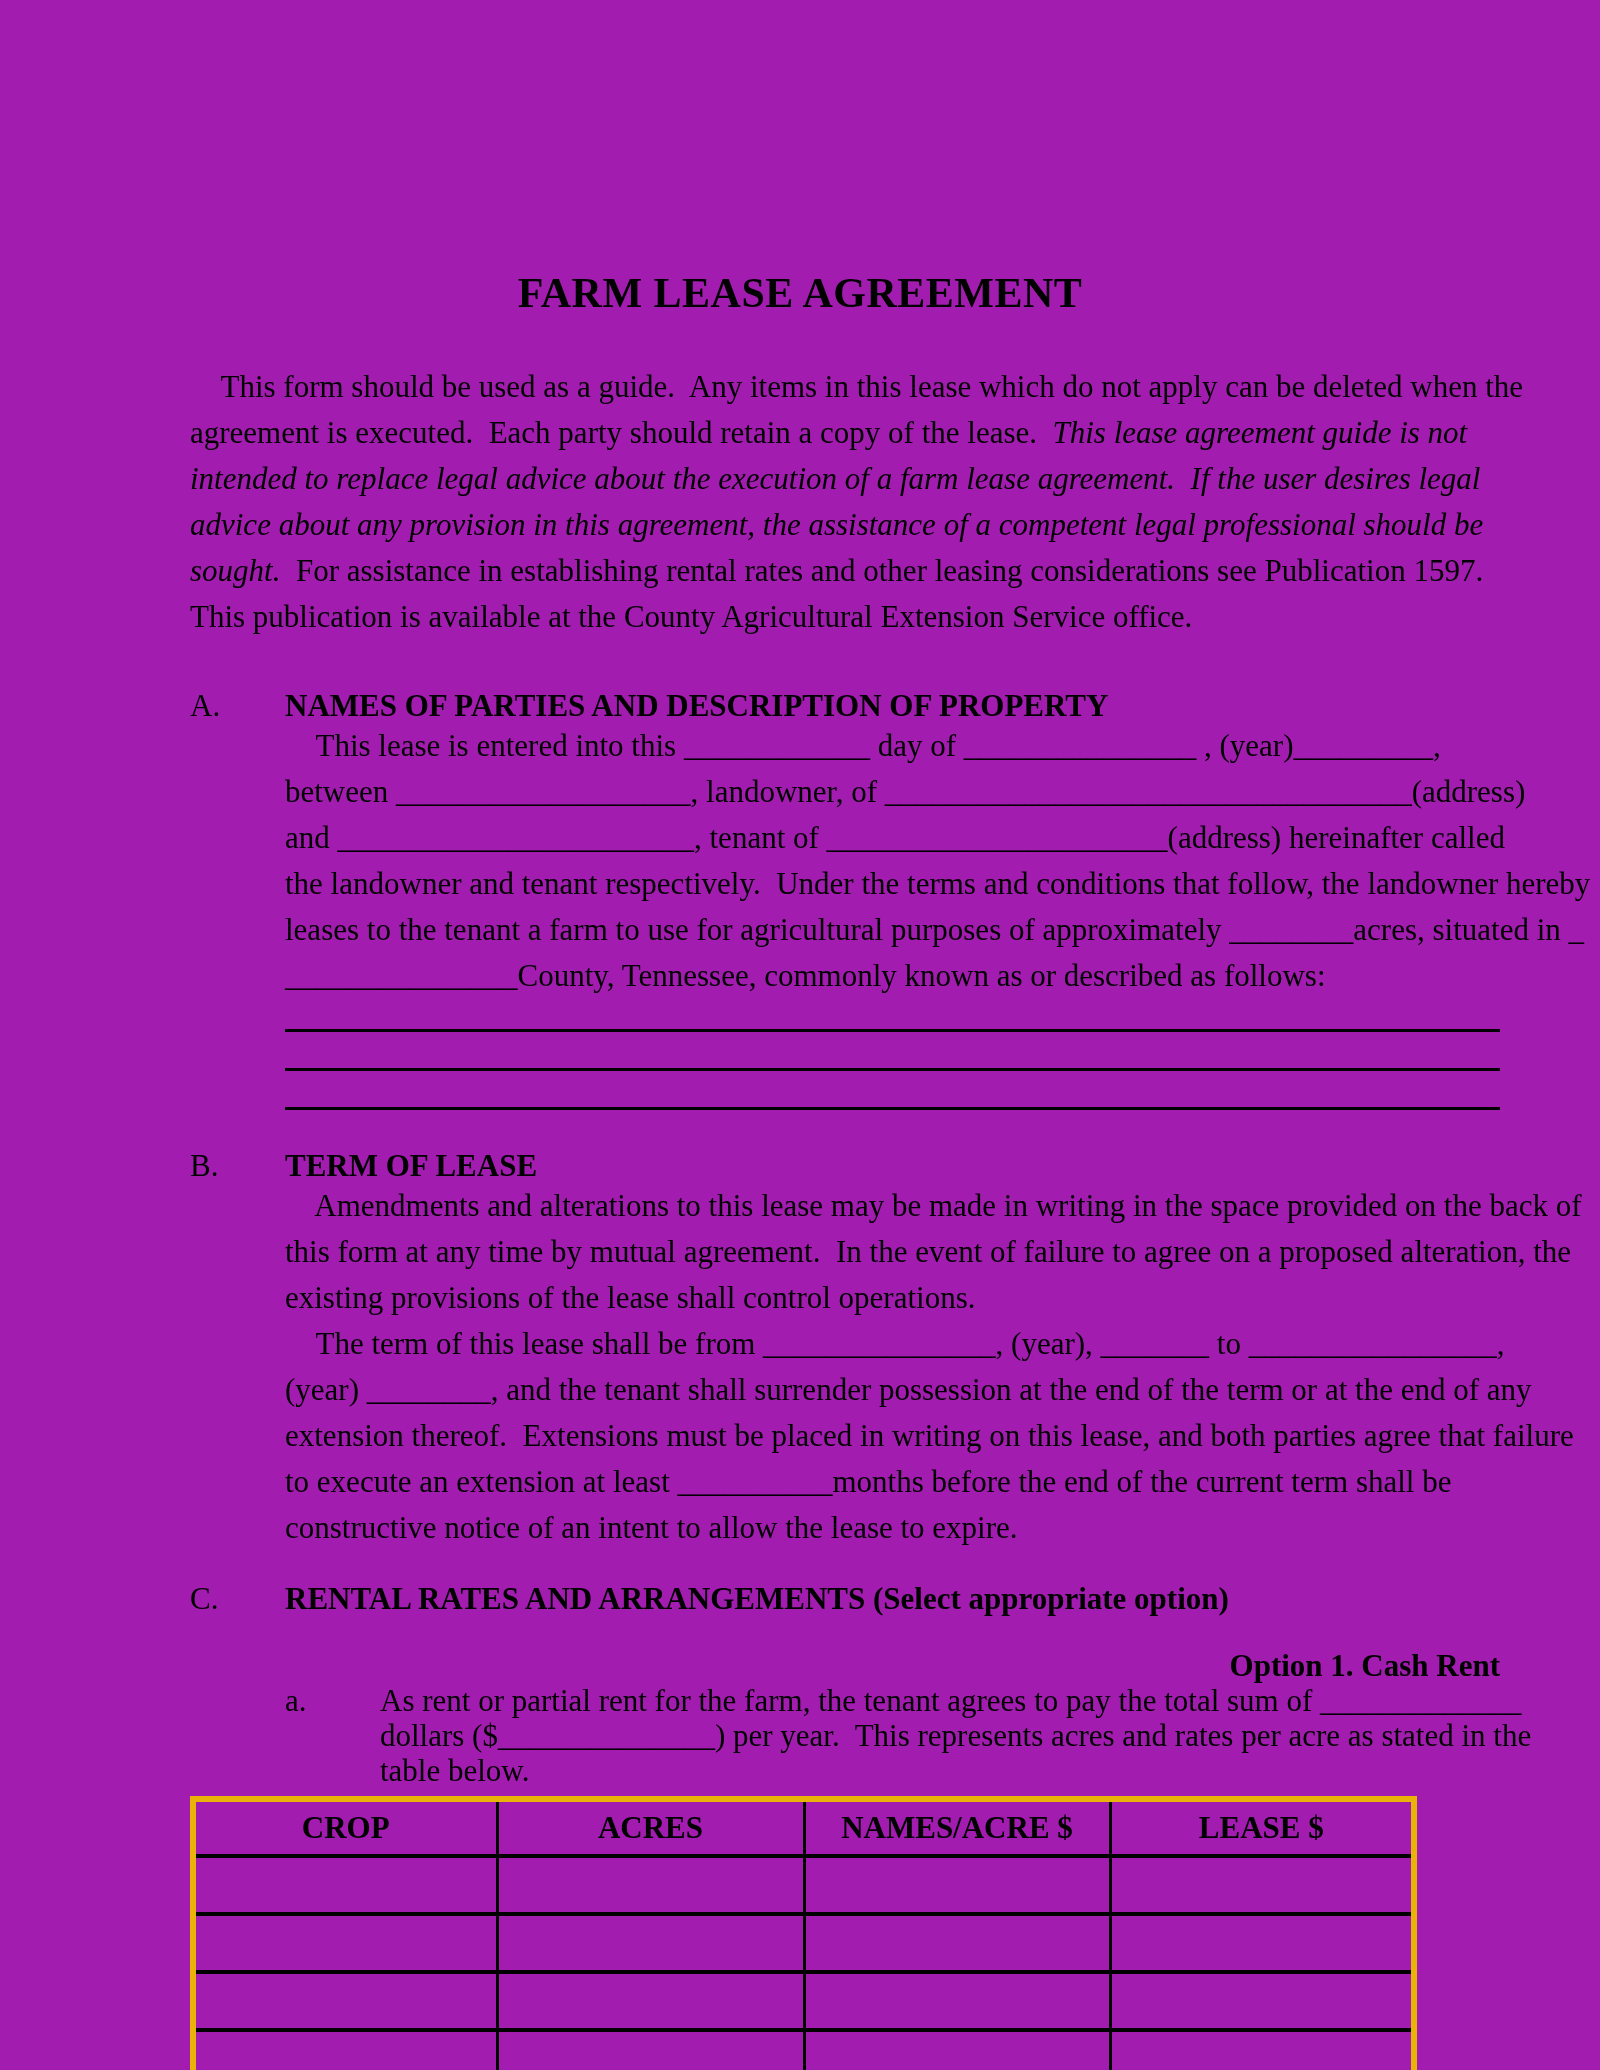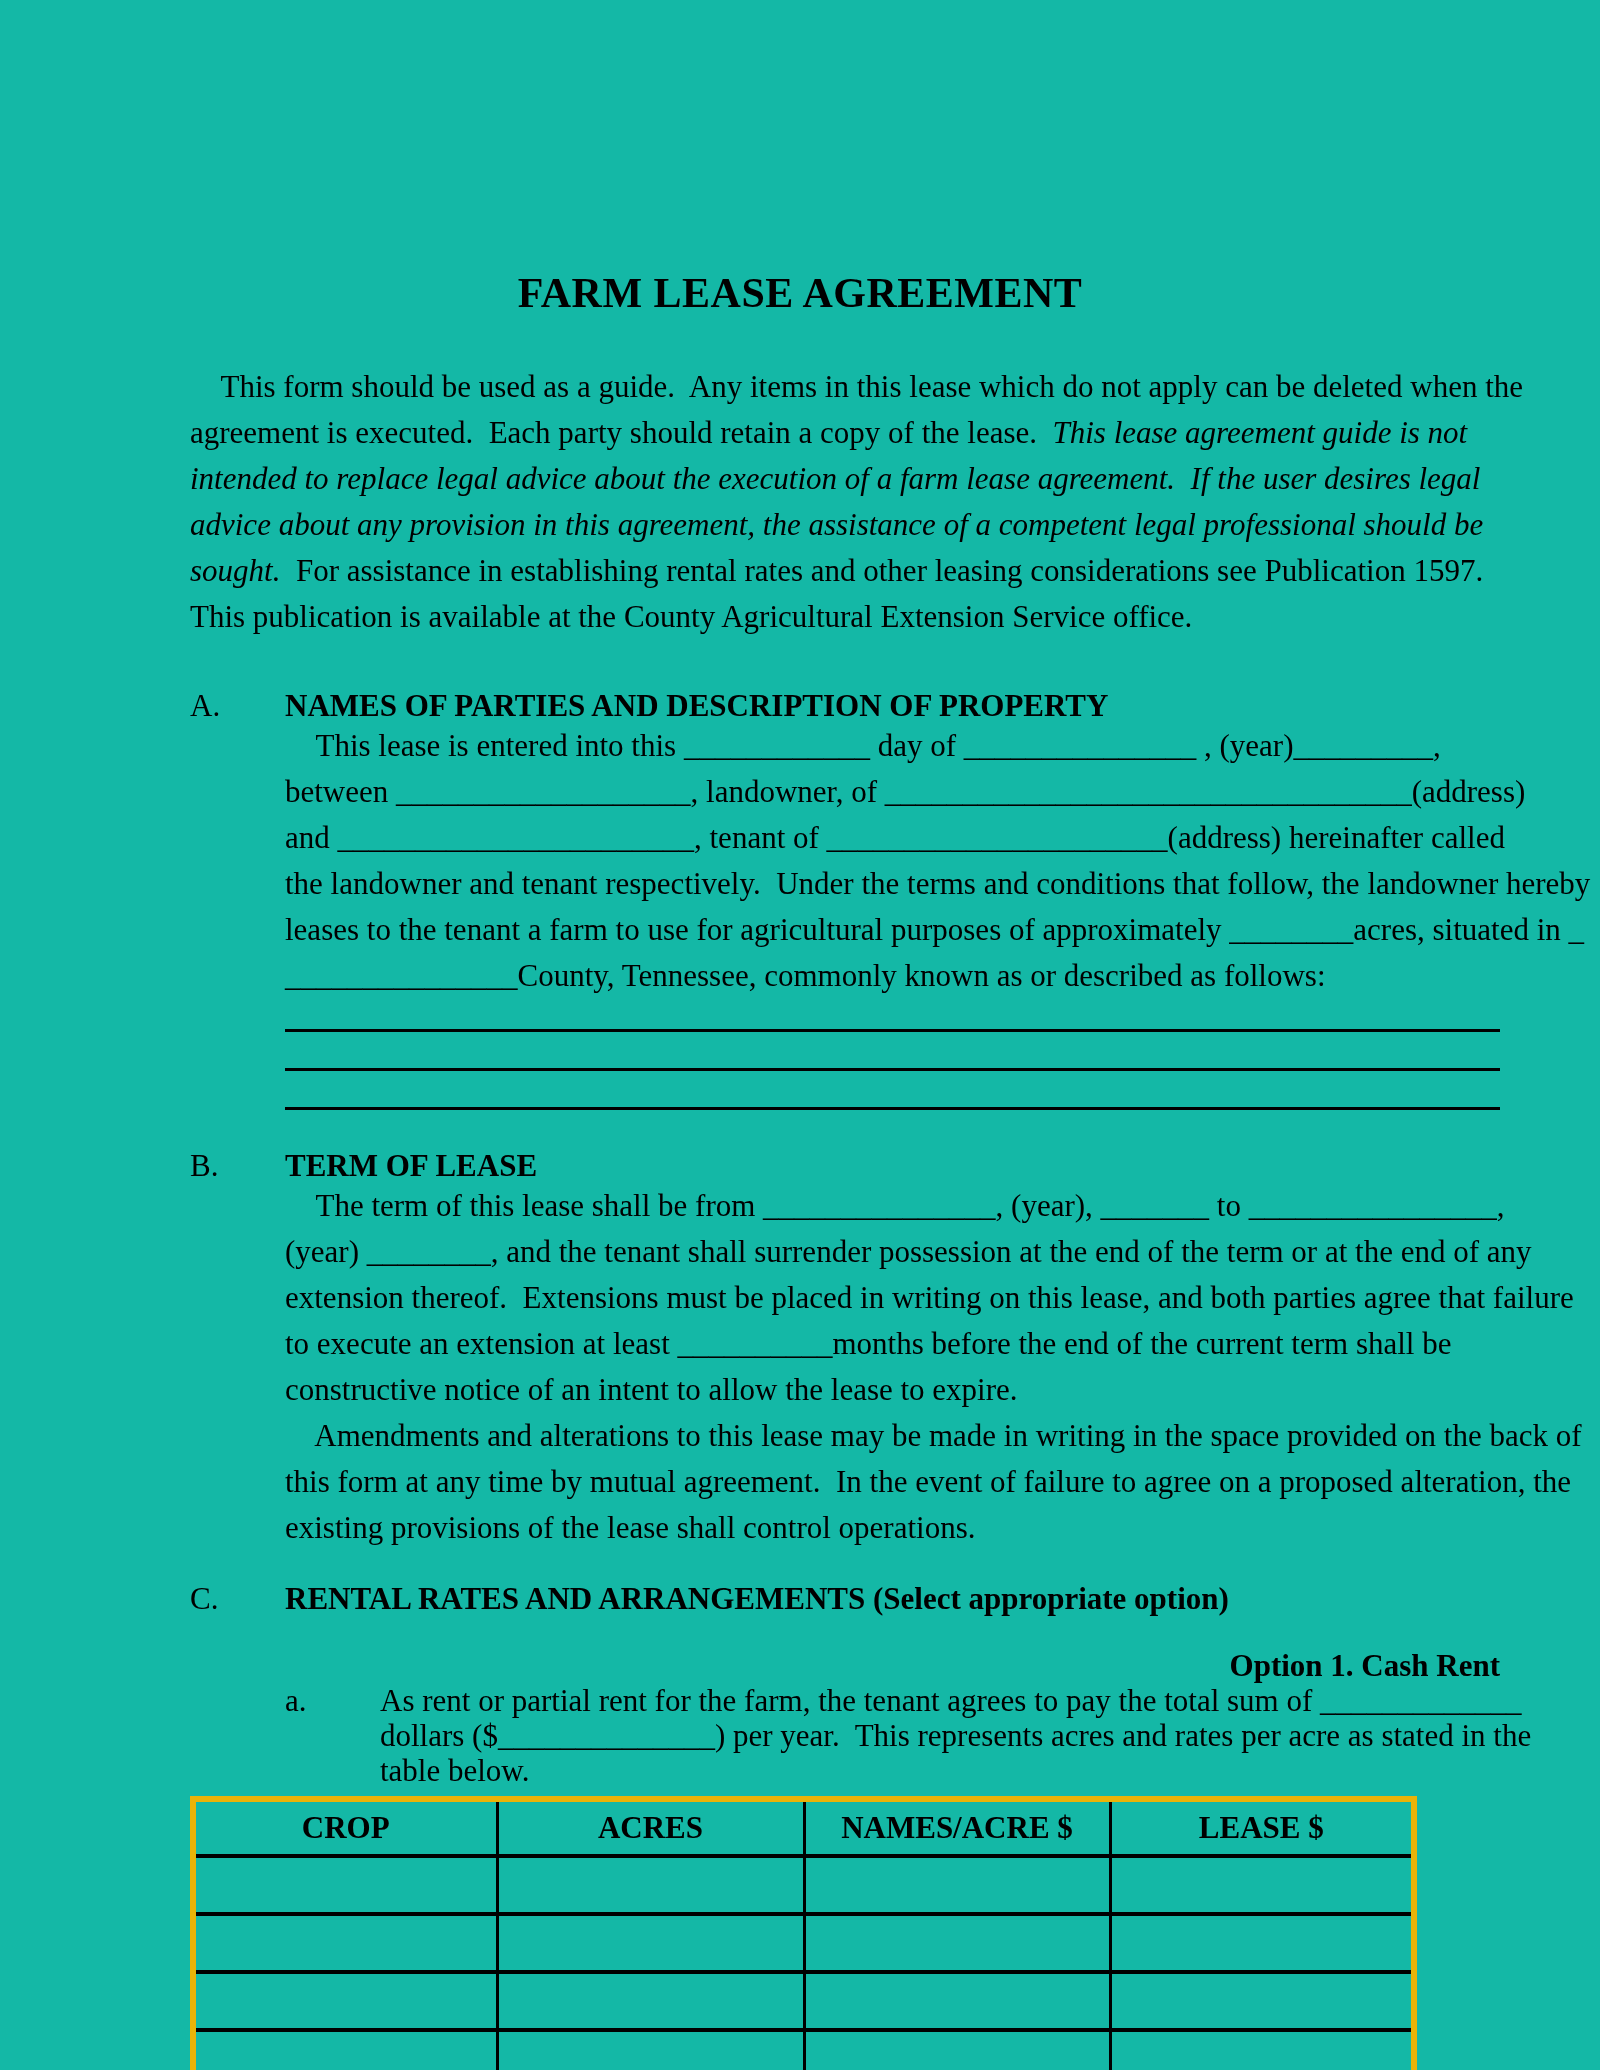--- a/index.html
+++ b/index.html
@@ -6,21 +6,21 @@
   body {
     width: 1600px; height: 2070px;
     font-family: "Liberation Serif", serif;
     font-size: 31px; color: #000;
   }
   .page {
     box-sizing: border-box;
     width: 1600px; height: 2070px;
     padding: 268px 100px 0 190px;
     overflow: hidden;
-    background: #14b8a6;
+    background: #a21caf;
   }
   .doc-title {
     margin: 0 -100px 0 -190px;
     text-align: center;
     font-size: 42px; font-weight: 700;
     line-height: 50px;
     letter-spacing: 0.5px;
   }
   .para { white-space: pre; line-height: 46px; }
   .intro { margin-top: 46px; }
@@ -84,28 +84,28 @@
 _______________County, Tennessee, commonly known as or described as follows:</div>
     <div class="rules">
       <div class="rule"></div>
       <div class="rule"></div>
       <div class="rule"></div>
     </div>
   </section>
 
   <section class="sec-b">
     <div class="sec-head"><span class="sec-letter">B.</span><span class="sec-title">TERM OF LEASE</span></div>
+    <div class="sec-body para">    Amendments and alterations to this lease may be made in writing in the space provided on the back of
+this form at any time by mutual agreement.  In the event of failure to agree on a proposed alteration, the
+existing provisions of the lease shall control operations.</div>
     <div class="sec-body para">    The term of this lease shall be from _______________, (year), _______ to ________________,
 (year) ________, and the tenant shall surrender possession at the end of the term or at the end of any
 extension thereof.  Extensions must be placed in writing on this lease, and both parties agree that failure
 to execute an extension at least __________months before the end of the current term shall be
 constructive notice of an intent to allow the lease to expire.</div>
-    <div class="sec-body para">    Amendments and alterations to this lease may be made in writing in the space provided on the back of
-this form at any time by mutual agreement.  In the event of failure to agree on a proposed alteration, the
-existing provisions of the lease shall control operations.</div>
   </section>
 
   <section class="sec-c">
     <div class="sec-head"><span class="sec-letter">C.</span><span class="sec-title">RENTAL RATES AND ARRANGEMENTS (Select appropriate option)</span></div>
     <div class="option-head">Option 1.  Cash Rent</div>
     <div class="item">
       <span class="item-label">a.</span>
       <div class="item-text">As rent or partial rent for the farm, the tenant agrees to pay the total sum of _____________
 dollars ($______________) per year.  This represents acres and rates per acre as stated in the
 table below.</div>

